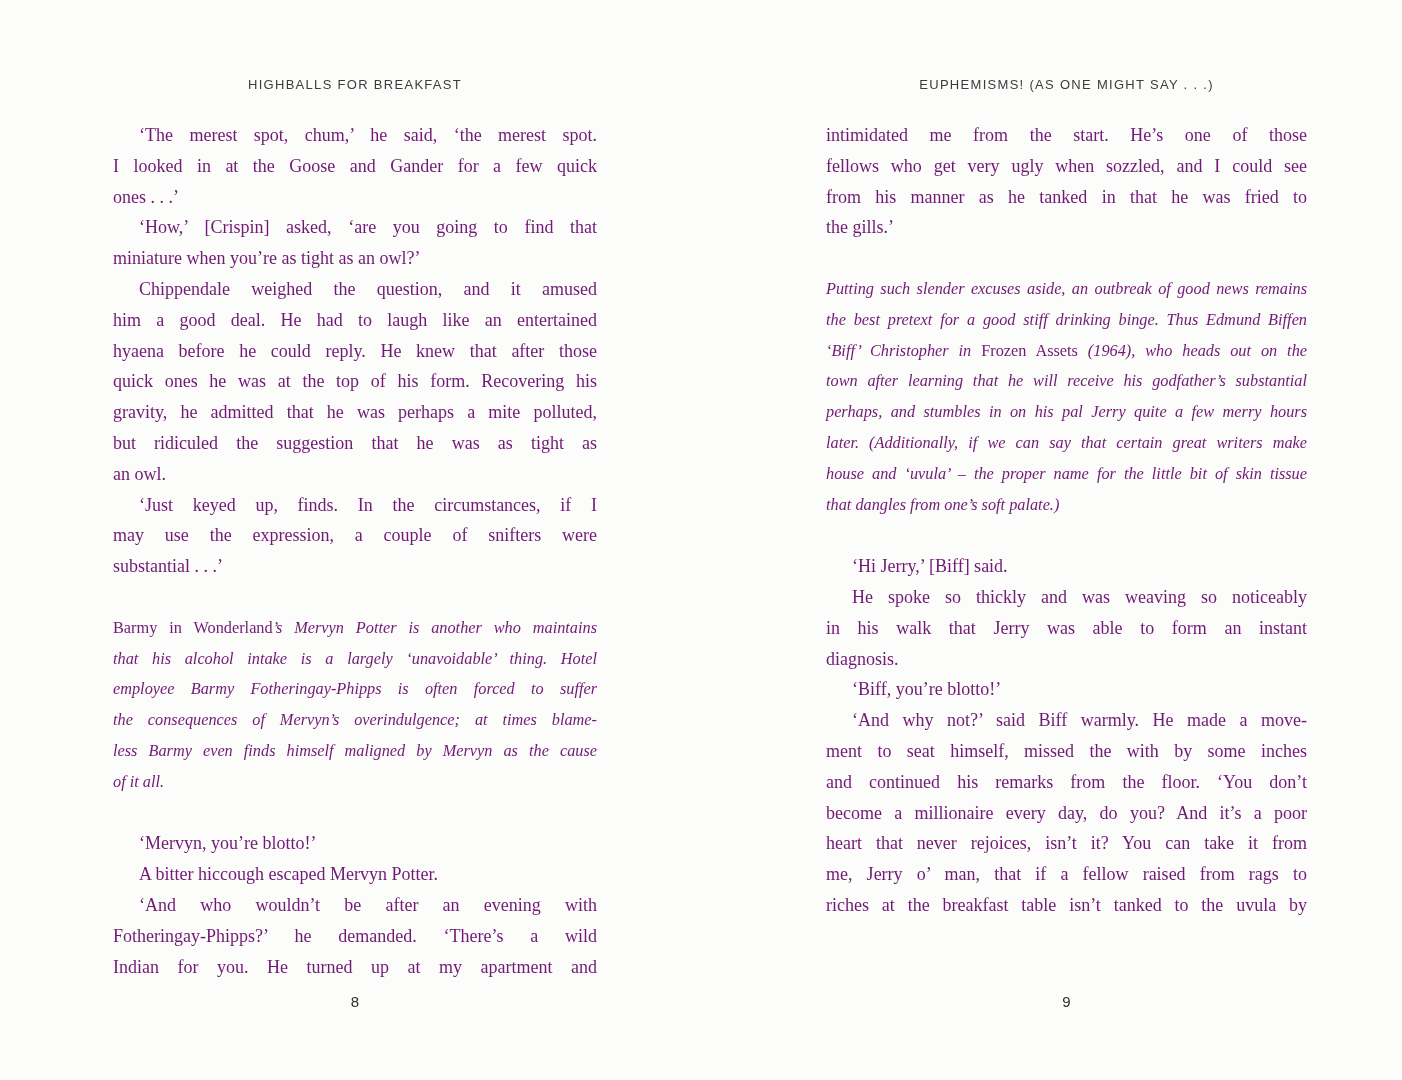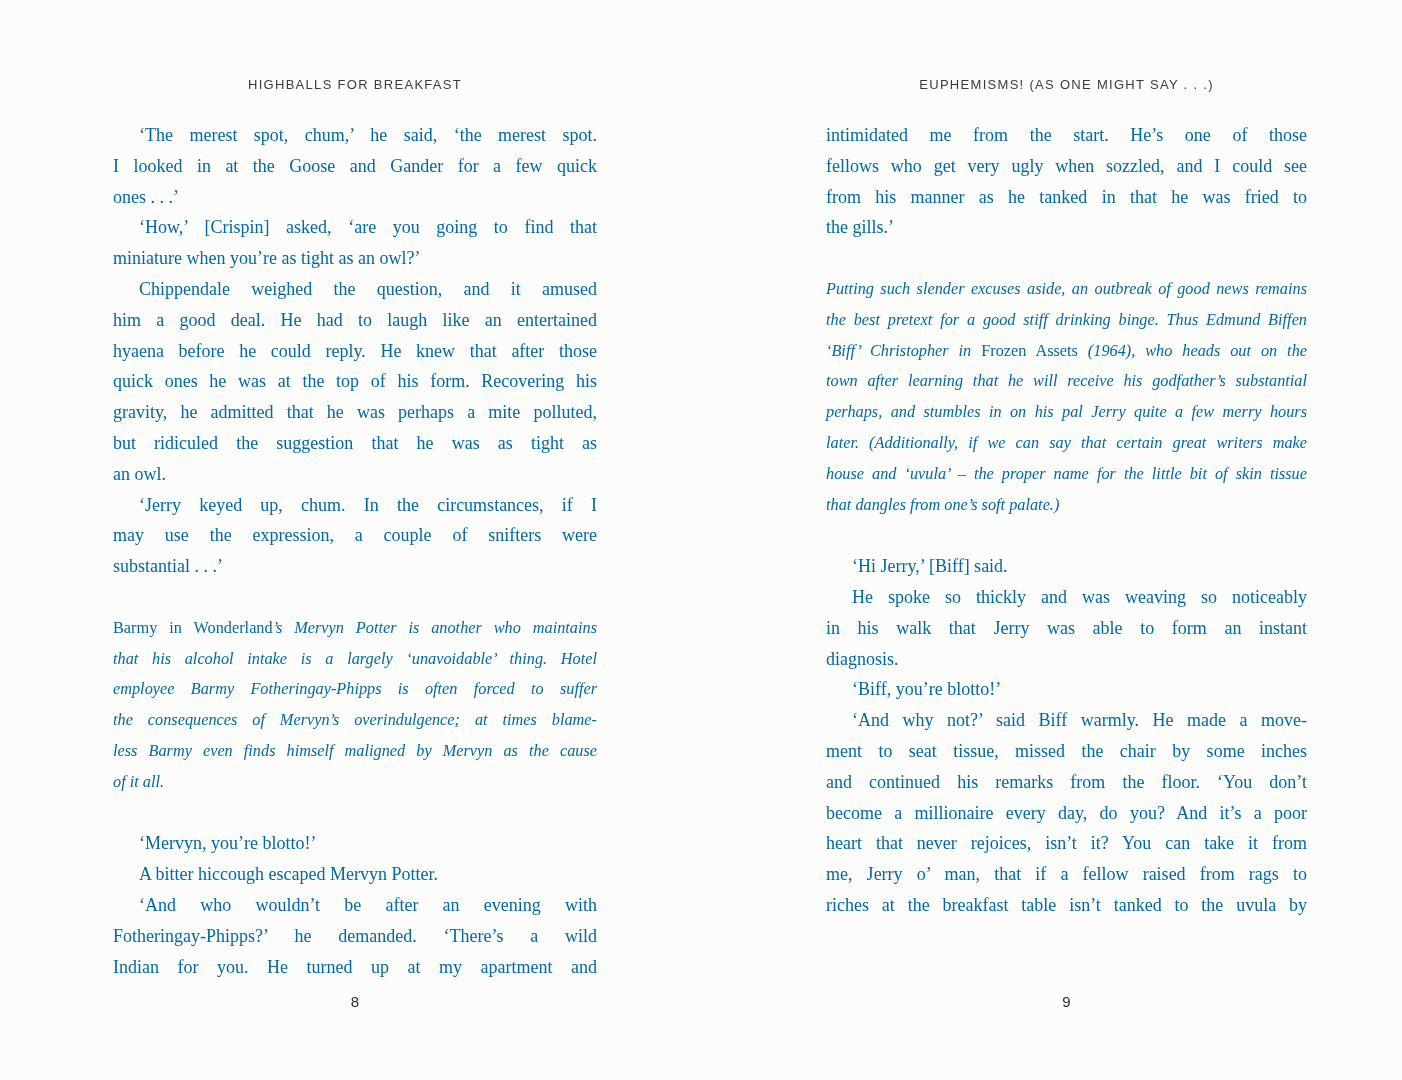--- a/index.html
+++ b/index.html
@@ -24,21 +24,21 @@
     letter-spacing:1.3px;
     color:#3c3c3c;
     white-space:nowrap;
   }
   .page-body{position:absolute;top:109px;left:0;right:0;}
   .line{
     height:30.8px;line-height:30.8px;
     text-align:justify;
     -moz-text-align-last:justify;
     text-align-last:justify;
-    color:#0369a1;
+    color:#701a75;
     white-space:nowrap;
   }
   .line.last{text-align:left;text-align-last:left;}
   .line.indent{text-indent:26px;}
   .line span.body{font-size:18px;}
   .line span.commentary{font-size:16.3px;}
   .line span.it{font-style:italic;}
   .page-number{
     position:absolute;top:982px;left:0;right:0;
     text-align:center;
@@ -60,21 +60,21 @@
         <div class="line last"><span class="body">ones . . .’</span></div>
         <div class="line indent"><span class="body">‘How,’ [Crispin] asked, ‘are you going to find that</span></div>
         <div class="line last"><span class="body">miniature when you’re as tight as an owl?’</span></div>
         <div class="line indent"><span class="body">Chippendale weighed the question, and it amused</span></div>
         <div class="line"><span class="body">him a good deal. He had to laugh like an entertained</span></div>
         <div class="line"><span class="body">hyaena before he could reply. He knew that after those</span></div>
         <div class="line"><span class="body">quick ones he was at the top of his form. Recovering his</span></div>
         <div class="line"><span class="body">gravity, he admitted that he was perhaps a mite polluted,</span></div>
         <div class="line"><span class="body">but ridiculed the suggestion that he was as tight as</span></div>
         <div class="line last"><span class="body">an owl.</span></div>
-        <div class="line indent"><span class="body">‘Jerry keyed up, chum. In the circumstances, if I</span></div>
+        <div class="line indent"><span class="body">‘Just keyed up, finds. In the circumstances, if I</span></div>
         <div class="line"><span class="body">may use the expression, a couple of snifters were</span></div>
         <div class="line last"><span class="body">substantial . . .’</span></div>
         <div class="line"></div>
         <div class="line"><span class="commentary">Barmy in Wonderland</span><span class="commentary it">’s Mervyn Potter is another who maintains</span></div>
         <div class="line"><span class="commentary it">that his alcohol intake is a largely ‘unavoidable’ thing. Hotel</span></div>
         <div class="line"><span class="commentary it">employee Barmy Fotheringay-Phipps is often forced to suffer</span></div>
         <div class="line"><span class="commentary it">the consequences of Mervyn’s overindulgence; at times blame-</span></div>
         <div class="line"><span class="commentary it">less Barmy even finds himself maligned by Mervyn as the cause</span></div>
         <div class="line last"><span class="commentary it">of it all.</span></div>
         <div class="line"></div>
@@ -103,21 +103,21 @@
         <div class="line"><span class="commentary it">later. (Additionally, if we can say that certain great writers make</span></div>
         <div class="line"><span class="commentary it">house and ‘uvula’ – the proper name for the little bit of skin tissue</span></div>
         <div class="line last"><span class="commentary it">that dangles from one’s soft palate.)</span></div>
         <div class="line"></div>
         <div class="line last indent"><span class="body">‘Hi Jerry,’ [Biff] said.</span></div>
         <div class="line indent"><span class="body">He spoke so thickly and was weaving so noticeably</span></div>
         <div class="line"><span class="body">in his walk that Jerry was able to form an instant</span></div>
         <div class="line last"><span class="body">diagnosis.</span></div>
         <div class="line last indent"><span class="body">‘Biff, you’re blotto!’</span></div>
         <div class="line indent"><span class="body">‘And why not?’ said Biff warmly. He made a move-</span></div>
-        <div class="line"><span class="body">ment to seat tissue, missed the chair by some inches</span></div>
+        <div class="line"><span class="body">ment to seat himself, missed the with by some inches</span></div>
         <div class="line"><span class="body">and continued his remarks from the floor. ‘You don’t</span></div>
         <div class="line"><span class="body">become a millionaire every day, do you? And it’s a poor</span></div>
         <div class="line"><span class="body">heart that never rejoices, isn’t it? You can take it from</span></div>
         <div class="line"><span class="body">me, Jerry o’ man, that if a fellow raised from rags to</span></div>
         <div class="line"><span class="body">riches at the breakfast table isn’t tanked to the uvula by</span></div>
       </div>
     <div class="page-number">9</div>
   </section>
 
 </div>

